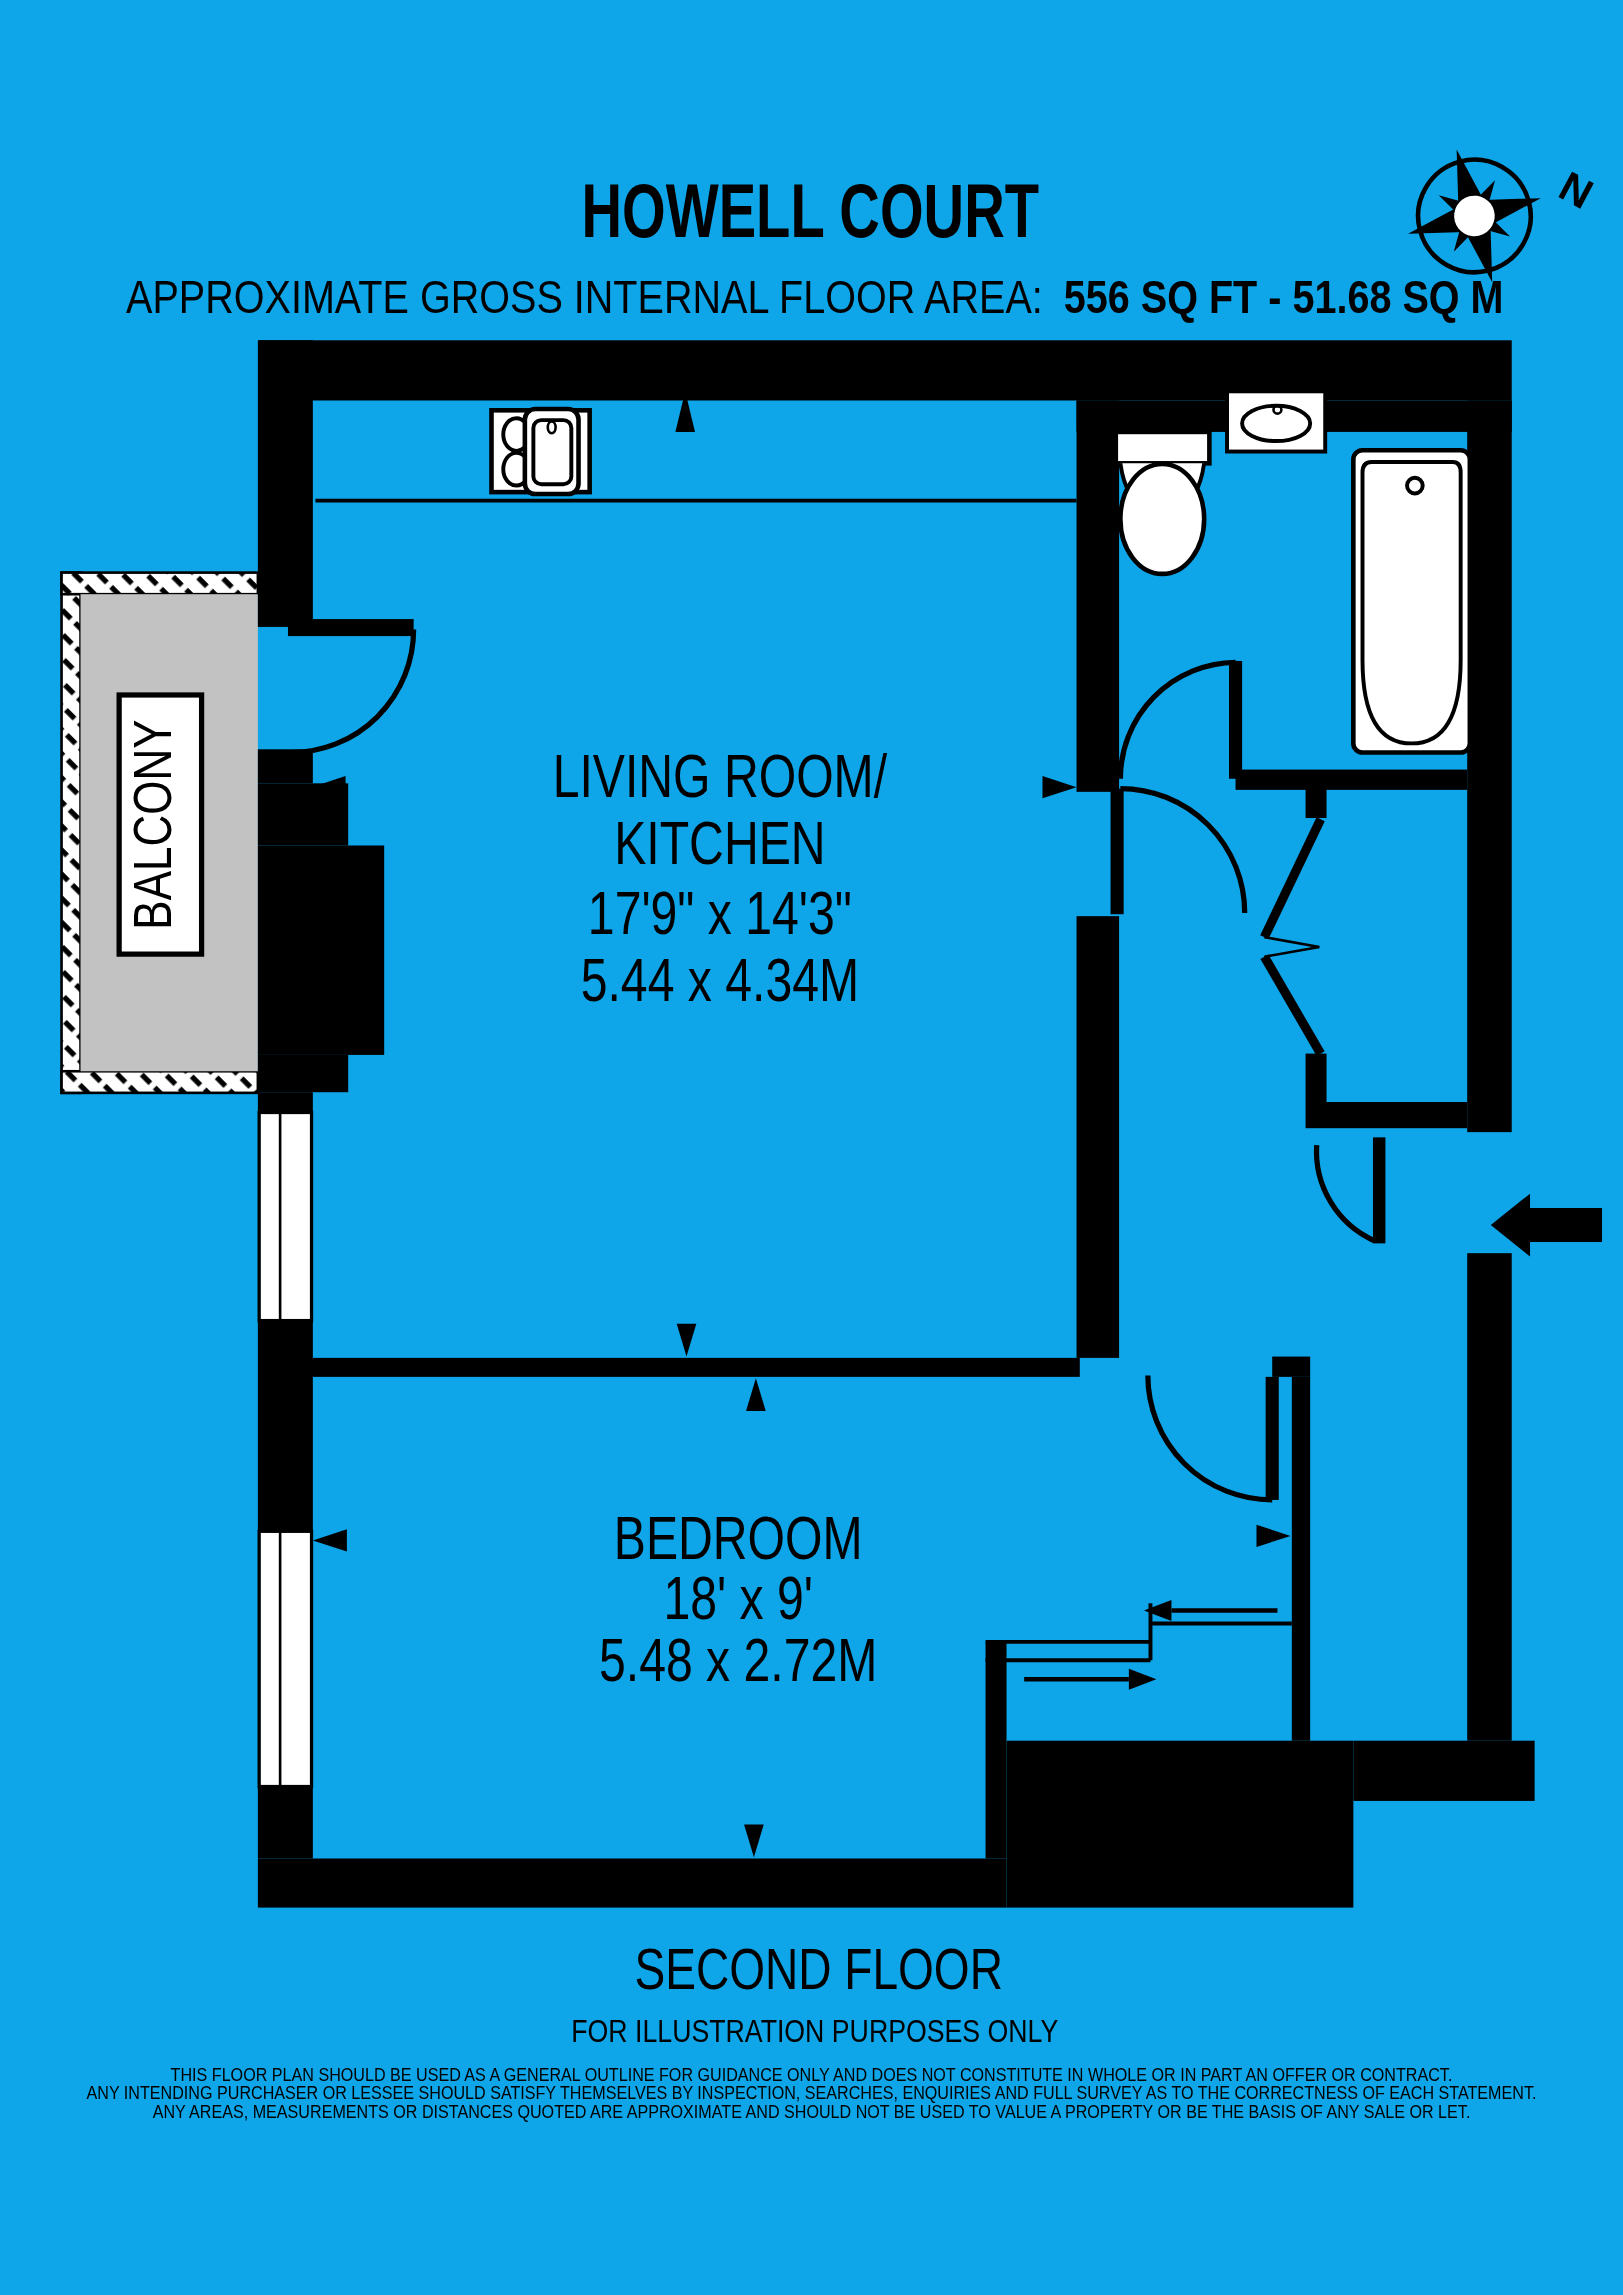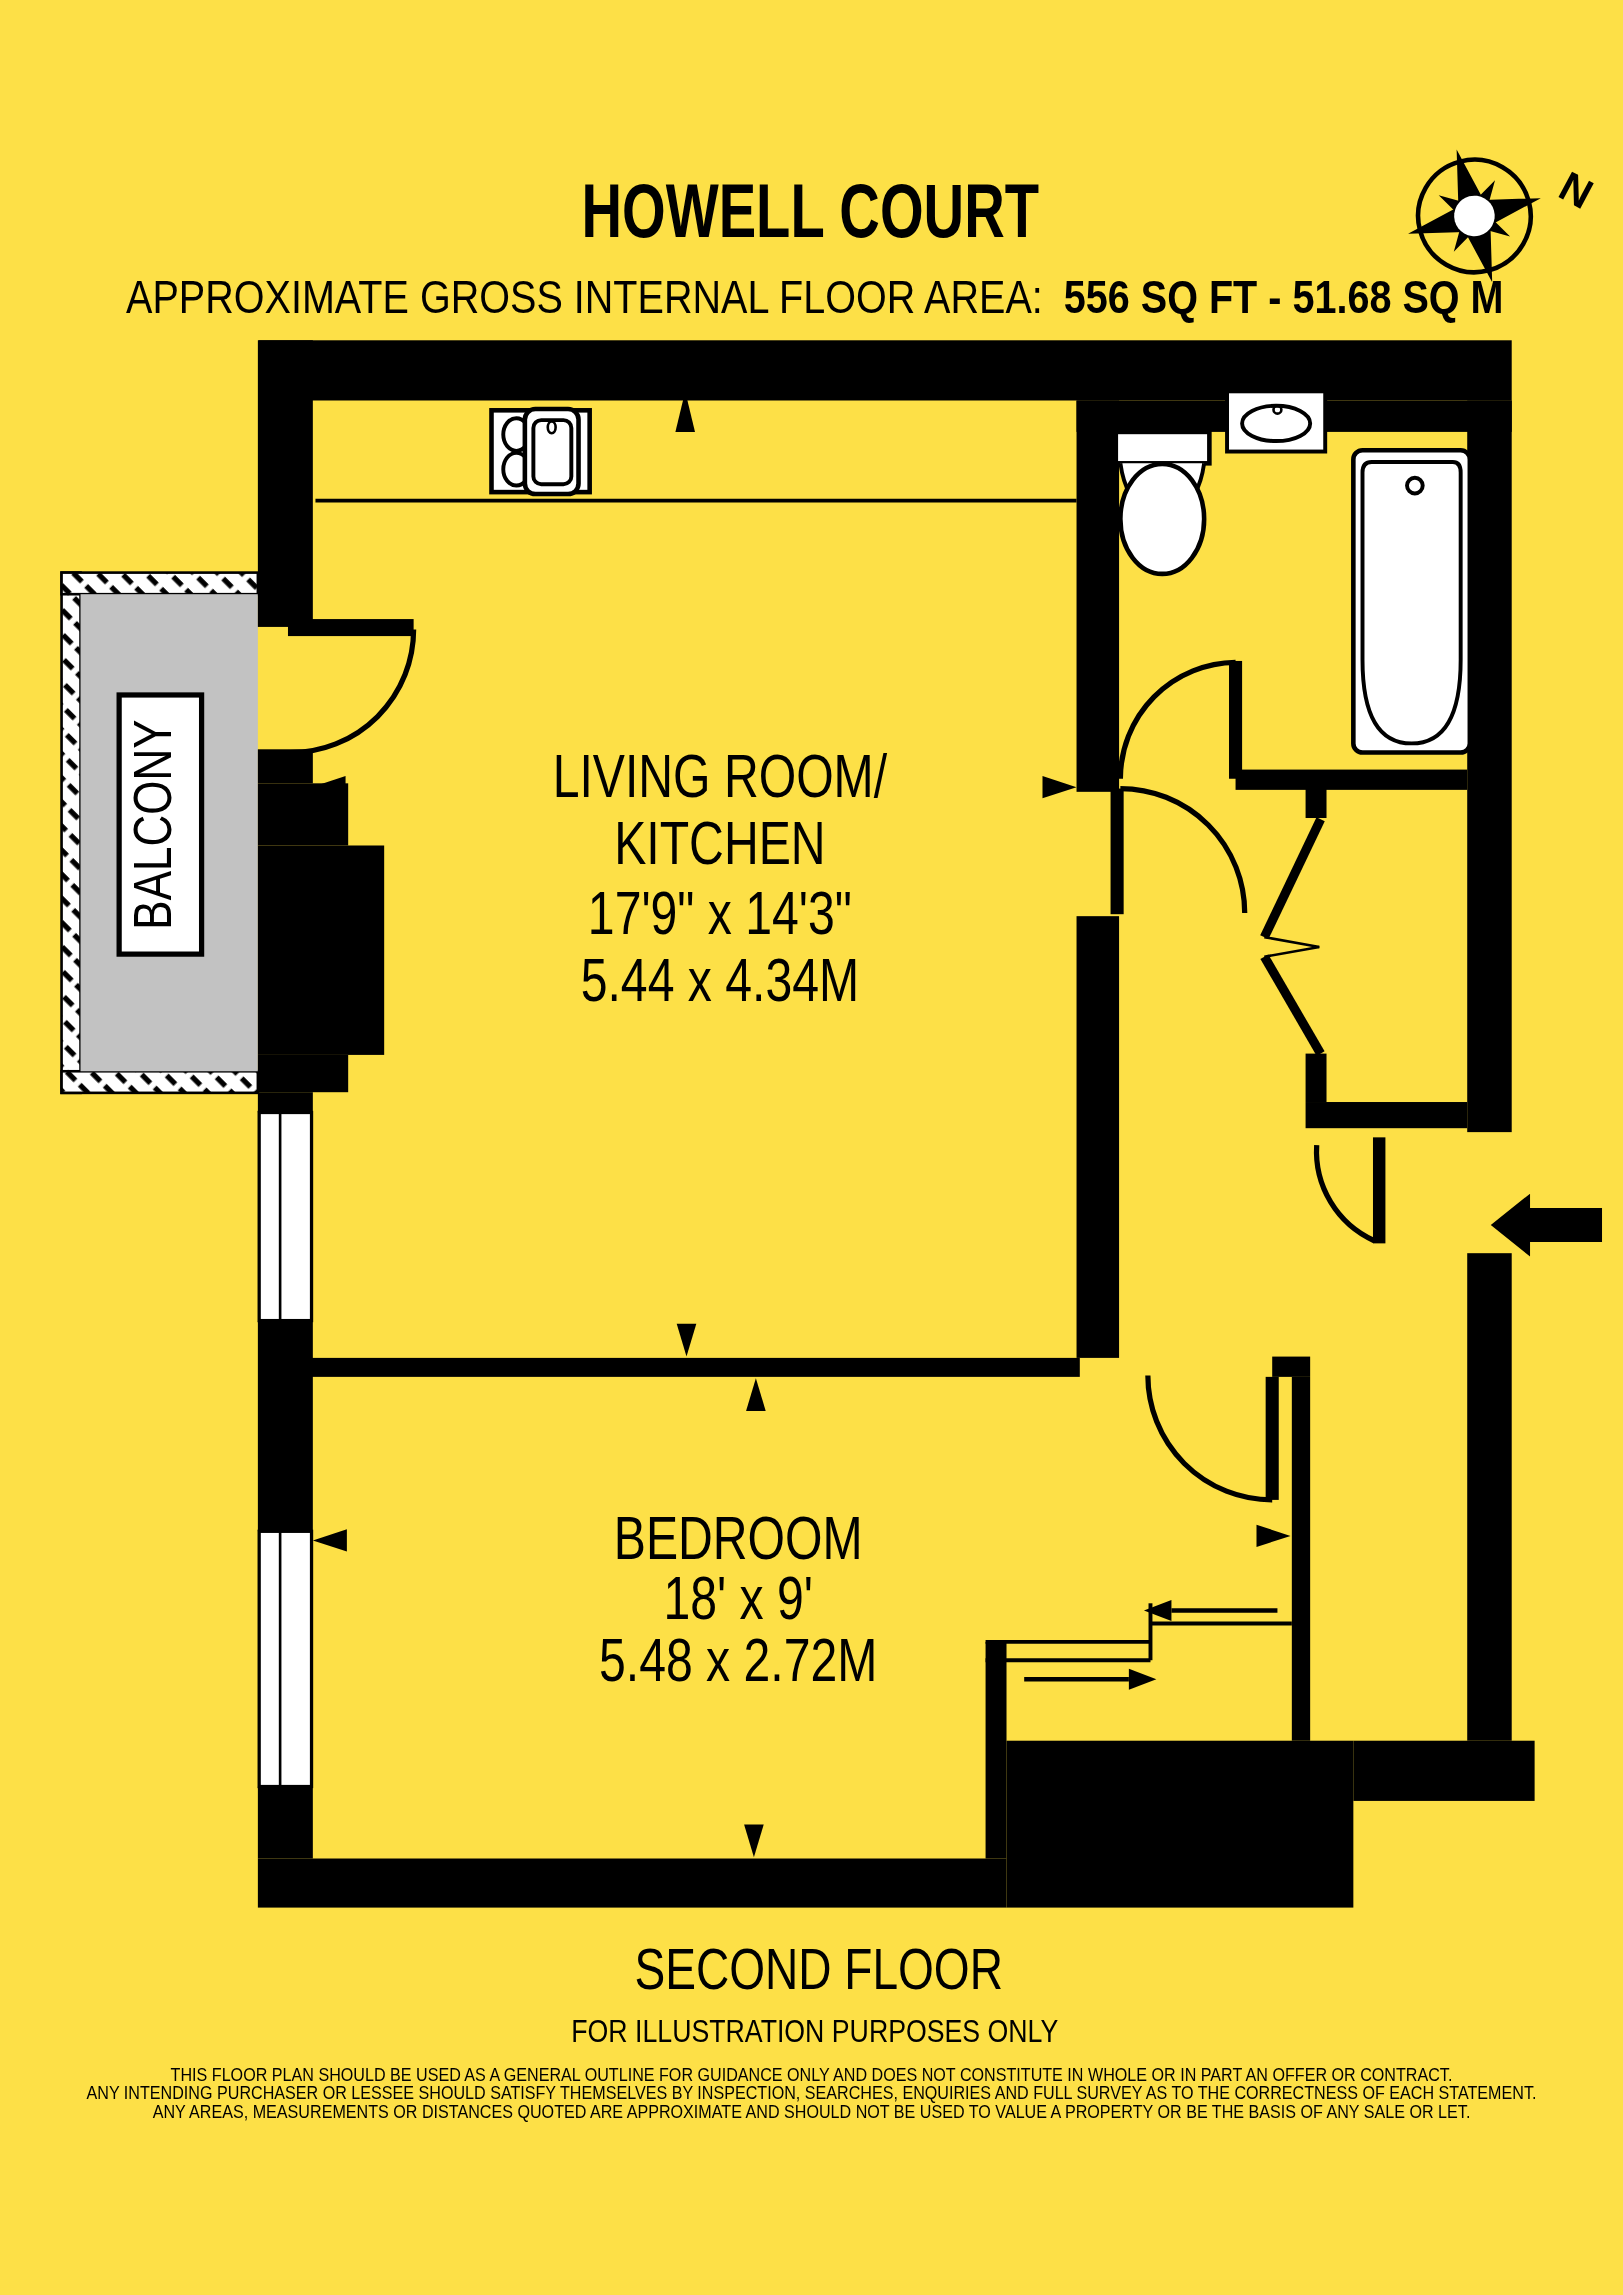--- a/index.html
+++ b/index.html
@@ -1,16 +1,16 @@
 <!DOCTYPE html>
 <html style="font-size:10.5px"><head>
 <meta charset="utf-8">
 <style>
   html,body{margin:0;padding:0;background:#ffffff;}
-  .page{position:relative;width:1623px;height:2295px;background:#fde047;overflow:hidden;
+  .page{position:relative;width:1623px;height:2295px;background:#0ea5e9;overflow:hidden;
         font-family:"Liberation Sans", sans-serif;}
   svg{position:absolute;left:0;top:0;}
   text{fill:#000;}
 </style>
 </head>
 <body>
 
 <div class="page">
 <svg width="1623" height="2295" viewBox="0 0 2480 3507" xmlns="http://www.w3.org/2000/svg">
 

